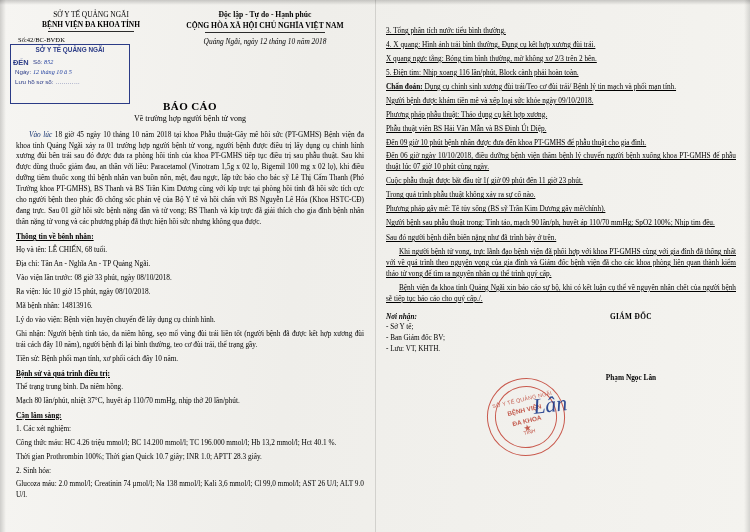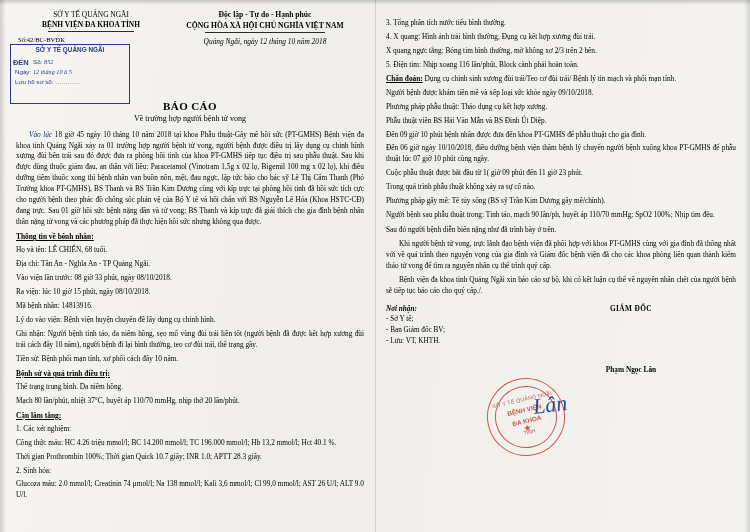--- a/index.html
+++ b/index.html
@@ -192,37 +192,37 @@
       <p class="sub">Mã bệnh nhân: 14813916.</p>
 
       <p class="sub">Lý do vào viện: Bệnh viện huyện chuyển đề lấy dụng cụ chỉnh hình.</p>
       <p class="sub">Ghi nhận: Người bệnh tỉnh táo, da niêm hồng, sẹo mổ vùng đùi trái liền tốt (người bệnh đã được kết hợp xương đùi trái cách đây 10 năm), người bệnh đi lại bình thường, teo cơ đùi trái, thể trạng gầy.</p>
       <p class="sub">Tiền sử: Bệnh phổi mạn tính, xơ phổi cách đây 10 năm.</p>
 
       <p class="sect">Bệnh sử và quá trình điều trị:</p>
       <p class="sub">Thể trạng trung bình. Da niêm hồng.</p>
       <p class="sub">Mạch 80 lần/phút, nhiệt 37°C, huyết áp 110/70 mmHg, nhịp thở 20 lần/phút.</p>
 
-      <p class="sect">Cận lâm tẳng:</p>
+      <p class="sect">Cận lâm sàng:</p>
       <p class="sub">
         <span>1.</span>
         <span>Các xét nghiệm:</span>
       </p>
       <p class="sub2">Công thức máu: HC 4.26 triệu mmol/l; BC 14.200 mmol/l; TC 196.000 mmol/l; Hb 13,2 mmol/l; Hct 40.1 %.</p>
       <p class="sub2">Thời gian Prothrombin 100%; Thời gian Quick 10.7 giây; INR 1.0; APTT 28.3 giây.</p>
       <p class="sub">
         <span>2.</span>
         <span>Sinh hóa:</span>
       </p>
       <p class="sub2">Glucoza máu: 2.0 mmol/l; Creatinin 74 µmol/l; Na 138 mmol/l; Kali 3,6 mmol/l; Cl 99,0 mmol/l; AST 26 U/l; ALT 9.0 U/l.</p>
     </div>
   </div>
 
   <div class="col colR">
-    <div class="body" style="margin-top:8px;">
+    <div class="body" style="margin-top:16px;text-decoration:underline;">
       <p>3. Tổng phân tích nước tiểu bình thường.</p>
       <p>4. X quang: Hình ảnh trải bình thường, Đụng cụ kết hợp xương đùi trái.</p>
       <p>X quang ngực tẳng: Bóng tim bình thường, mờ không xơ 2/3 trên 2 bên.</p>
       <p>5. Điện tim: Nhịp xoang 116 lần/phút, Block cành phải hoàn toàn.</p>
 
       <p>
         <span class="b u">Chẩn đoán:</span>
         <span>Dụng cụ chỉnh  sinh xương đùi trái/Teo cơ đùi trái/ Bệnh lý tin mạch và phổi mạn tính.</span>
       </p>
 

